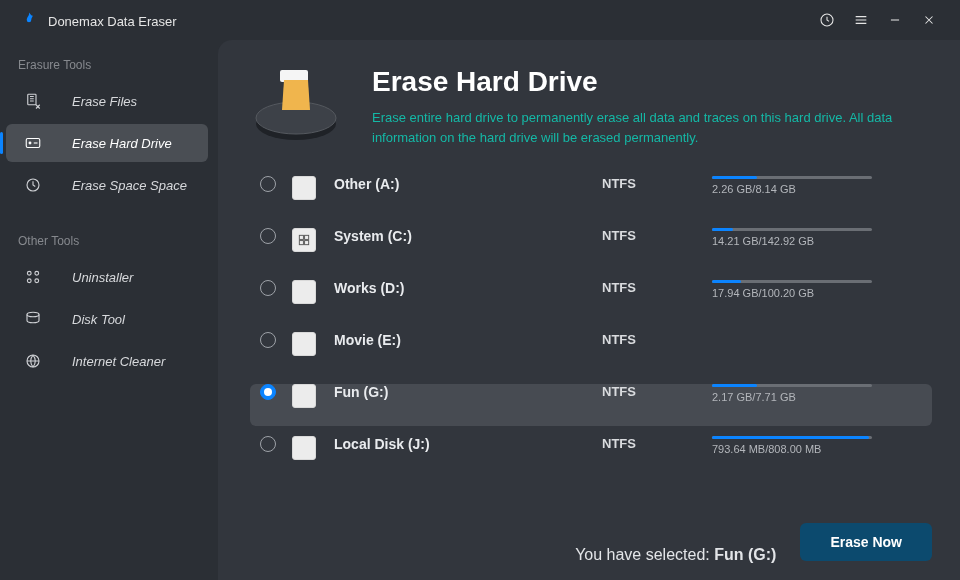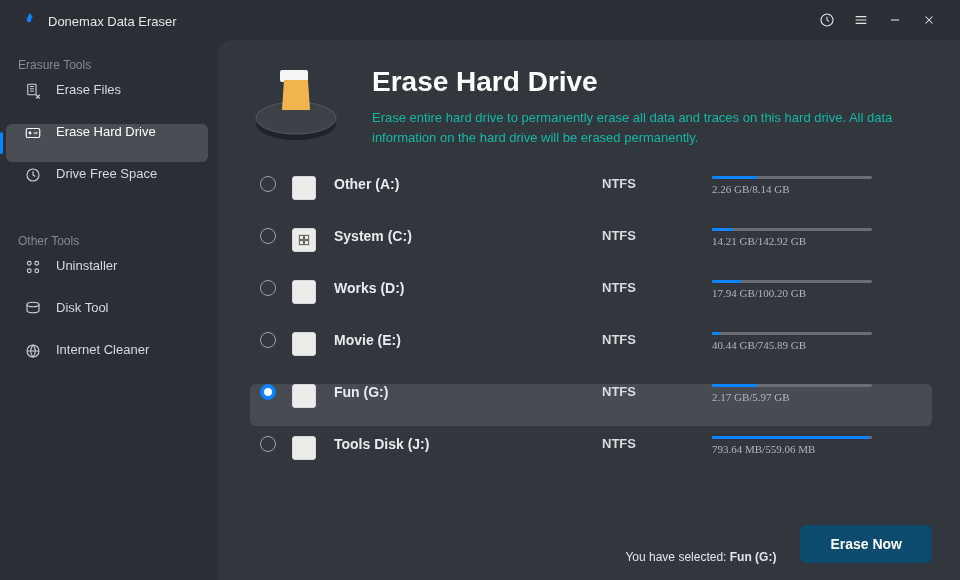--- a/index.html
+++ b/index.html
@@ -7,45 +7,45 @@
     .app { width: 960px; height: 580px; background: #2b2f35; display: flex; flex-direction: column; position: relative; }
     .titlebar { height: 40px; display: flex; align-items: center; padding: 0 14px 0 20px; color: #e5e5e5; }
     .titlebar .logo { display: flex; align-items: flex-end; gap: 10px; }
     .titlebar .logo-icon { width: 18px; height: 18px; }
     .titlebar .title { font-size: 13px; font-weight: 500; }
     .titlebar .spacer { flex: 1; }
     .winbtn { width: 34px; height: 30px; display: flex; align-items: center; justify-content: center; color: #e5e5e5; cursor: pointer; }
     .body { flex: 1; display: flex; min-height: 0; }
     .sidebar { width: 218px; background: #2b2f35; padding: 12px 10px 10px 0; color: #bfc3c8; display: flex; flex-direction: column; gap: 4px; }
     .sidebar .section-label { font-size: 12px; color: #86898e; padding: 6px 0 6px 18px; }
-    .nav-item { display: flex; gap: 14px; height: 38px; padding: 0 14px 0 18px; font-size: 13px; color: #d7d9dc; border-radius: 6px; margin-left: 6px; cursor: pointer; position: relative; }
+    .nav-item { display: flex; align-items: center; gap: 30px; height: 38px; padding: 0 14px 0 18px; font-size: 13px; color: #d7d9dc; border-radius: 6px; margin-left: 6px; cursor: pointer; position: relative; font-style: italic; }
     .nav-item.active { background: #4a4e54; color: #fff; }
     .nav-item.active::before { content: ""; position: absolute; left: -6px; top: 8px; bottom: 8px; width: 3px; background: #0b84ff; border-radius: 2px; }
     .nav-icon { width: 18px; height: 18px; flex: 0 0 18px; display: flex; align-items: center; justify-content: center; }
     .main { flex: 1; background: #32363d; border-top-left-radius: 14px; display: flex; flex-direction: column; position: relative; padding: 26px 28px 16px 32px; }
     .hero { display: flex; gap: 30px; align-items: flex-start; margin-bottom: 28px; }
     .hero-illus { width: 92px; height: 80px; flex: 0 0 92px; }
     .hero h1 { font-size: 28px; font-weight: 600; color: #fff; margin-bottom: 10px; }
     .hero p { font-size: 13px; line-height: 1.55; color: #14b8a6; max-width: 560px; }
     .drives { display: flex; flex-direction: column; gap: 10px; overflow: auto; }
     .drive { display: flex; height: 42px; padding: 0 14px 0 10px; border-radius: 6px; cursor: pointer; }
     .drive.selected { background: #474b52; }
     .drive .radio { width: 16px; height: 16px; border-radius: 50%; border: 1.5px solid #9ea2a8; margin-right: 16px; position: relative; flex: 0 0 16px; }
     .drive.selected .radio { border-color: #0b84ff; background: #0b84ff; }
     .drive.selected .radio::after { content: ""; position: absolute; inset: 3px; border-radius: 50%; background: #fff; }
     .drive .dicon { width: 24px; height: 24px; background: #ececec; border: 1px solid #d9d9d9; border-radius: 3px; margin-right: 18px; display: flex; align-items: center; justify-content: center; }
     .drive .dicon.sys svg{width:14px;height:14px;}
     .drive .name { font-size: 14px; font-weight: 600; color: #e9ebee; width: 268px; }
     .drive .fs { font-size: 13px; font-weight: 600; color: #d9dbde; width: 110px; }
-    .drive .usage { flex: 1; display: flex; flex-direction: column; gap: 4px; font-family: Liberation Serif, serif; }
+    .drive .usage { flex: 1; display: flex; flex-direction: column; gap: 4px; }
     .drive .bar { width: 160px; height: 3px; background: #6a6e74; border-radius: 2px; position: relative; }
     .drive .bar .fill { position: absolute; left: 0; top: 0; bottom: 0; background: #0b84ff; border-radius: 2px; }
     .drive .sizes { font-size: 11px; color: #b3b6bb; }
     .footer { margin-top: auto; display: flex; align-items: center; justify-content: flex-end; gap: 24px; padding-top: 16px; }
-    .footer .status { font-size: 12px; color: #e3e5e8; margin-top: 27px; }
+    .footer .status { font-size: 16px; color: #e3e5e8; margin-top: 27px; }
     .footer .status b { font-weight: 700; }
     .erase-btn { background: #0c4a6e; color: #fff; border: none; padding: 11px 30px; font-size: 14px; font-weight: 600; border-radius: 6px; cursor: pointer; }
     svg { display: block; }
   </style>
 </head>
 <body>
 
 <div class="app">
 
   <div class="titlebar">
@@ -107,21 +107,21 @@
         <span>Erase Hard Drive</span>
       </div>
 
       <div class="nav-item">
         <span class="nav-icon">
           <svg width="18" height="18" viewBox="0 0 24 24" fill="none" stroke="#cfd1d5" stroke-width="1.5">
               <circle cx="12" cy="12" r="8"></circle>
               <path d="M12 7v5l3 2"></path>
             </svg>
         </span>
-        <span>Drive Free Space</span>
+        <span>Erase Space Space</span>
       </div>
 
       <div style="height:16px"></div>
       <div class="section-label">Other Tools</div>
 
       <div class="nav-item">
         <span class="nav-icon">
           <svg width="18" height="18" viewBox="0 0 24 24" fill="none" stroke="#cfd1d5" stroke-width="1.5">
               <circle cx="7" cy="7" r="2.5"></circle>
               <circle cx="17" cy="7" r="2.5"></circle>
@@ -212,49 +212,43 @@
                 <div class="fill" style="width: 18%;"></div>
               </div>
               <div class="sizes">17.94 GB/100.20 GB</div>
             </div>
           </div>
           <div class="drive">
             <span class="radio"></span>
             <span class="dicon"></span>
             <span class="name">Movie (E:)</span>
             <span class="fs">NTFS</span>
-            <div class="usage">
-              <div class="bar">
-                <div class="fill" style="width: 5%;"></div>
-              </div>
-              <div class="sizes">40.44 GB/745.89 GB</div>
-            </div>
           </div>
           <div class="drive selected">
             <span class="radio"></span>
             <span class="dicon"></span>
             <span class="name">Fun (G:)</span>
             <span class="fs">NTFS</span>
             <div class="usage">
               <div class="bar">
                 <div class="fill" style="width: 28%;"></div>
               </div>
-              <div class="sizes">2.17 GB/5.97 GB</div>
-            </div>
-          </div>
-          <div class="drive">
-            <span class="radio"></span>
-            <span class="dicon"></span>
-            <span class="name">Tools Disk (J:)</span>
+              <div class="sizes">2.17 GB/7.71 GB</div>
+            </div>
+          </div>
+          <div class="drive">
+            <span class="radio"></span>
+            <span class="dicon"></span>
+            <span class="name">Local Disk (J:)</span>
             <span class="fs">NTFS</span>
             <div class="usage">
               <div class="bar">
                 <div class="fill" style="width: 98%;"></div>
               </div>
-              <div class="sizes">793.64 MB/559.06 MB</div>
+              <div class="sizes">793.64 MB/808.00 MB</div>
             </div>
           </div>
         </div>
 
       <div class="footer">
         <div class="status">
           <span>You have selected: </span><b>Fun (G:)</b>
         </div>
         <button class="erase-btn">Erase Now</button>
       </div>

